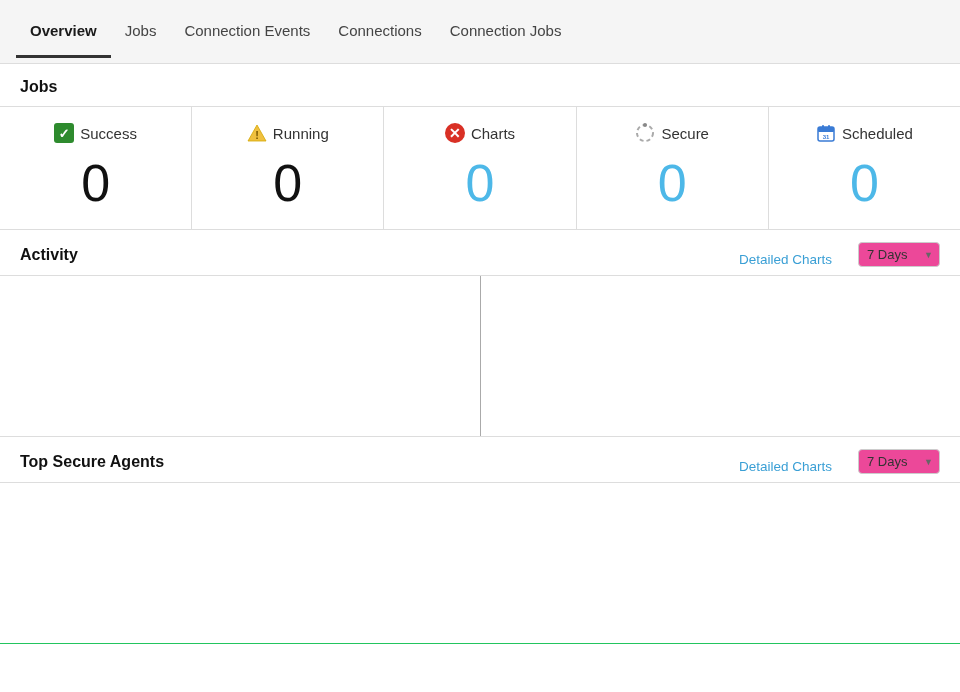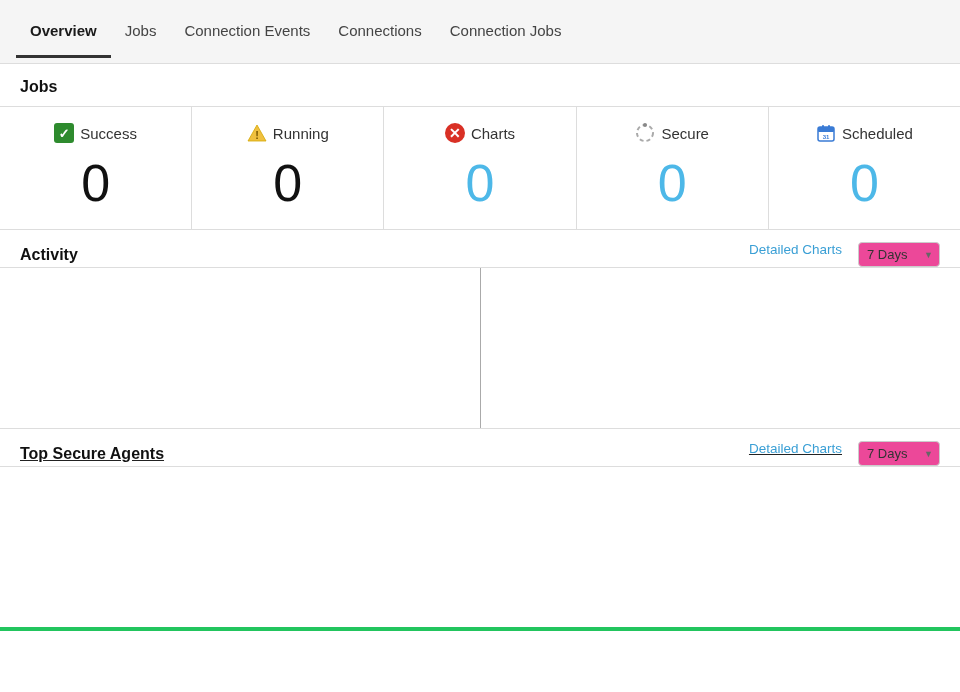--- a/index.html
+++ b/index.html
@@ -139,32 +139,32 @@
 
     
     .activity-section {
       border-bottom: 1px solid #ddd;
       margin-bottom: 0;
     }
     .section-row {
       display: flex;
       align-items: center;
       justify-content: space-between;
-      padding: 12px 20px 0 20px;
+      padding: 12px 20px 8px 20px;
       border-bottom: 1px solid #ddd;
     }
     .section-title {
       font-size: 16px;
       font-weight: 700;
       color: #111;
     }
     .section-controls {
       display: flex;
-      align-items: flex-start;
-      gap: 16px;
+      align-items: flex-end;
+      gap: 26px;
     }
     .detailed-charts-link {
       color: #3a9fd5;
       font-size: 13.5px;
       cursor: pointer;
       text-decoration: none;
     }
     .dropdown-select {
       border: 1px solid #ccc;
       border-radius: 4px;
@@ -203,22 +203,21 @@
       position: absolute;
       left: 50%;
       top: 0;
       bottom: 0;
       width: 1px;
       background: #aaa;
     }
 
     
     .agents-section {
-      border-bottom: 4px solid #22c55e;
-      text-decoration: underline;
+      border-bottom: 1px solid #22c55e;
     }
     .agents-chart-area {
       height: 160px;
     }
   </style>
 </head>
 <body>
 
 <nav class="nav-tabs">
   <div class="nav-tab active">Overview</div>

